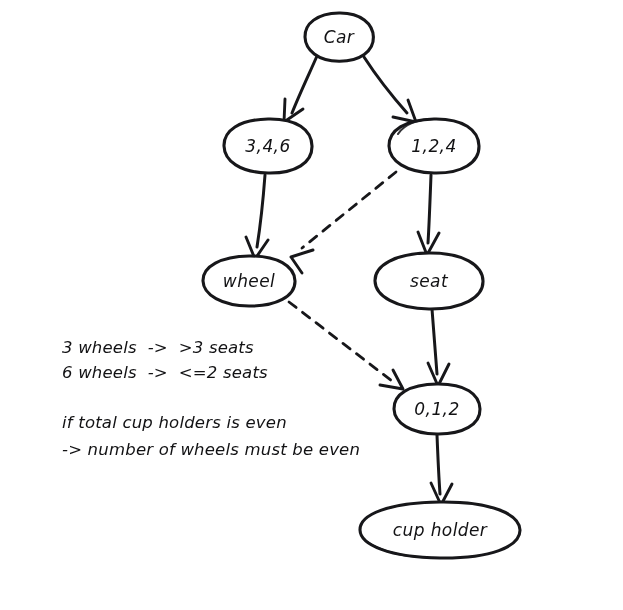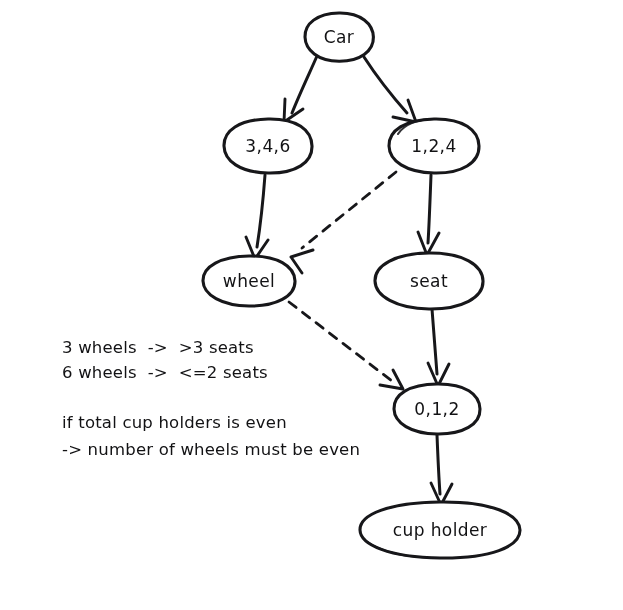--- a/index.html
+++ b/index.html
@@ -14,20 +14,21 @@
     position: relative;
     overflow: hidden;
     font-family: "DejaVu Sans", sans-serif;
   }
   #diagram-root {
     position: absolute;
     left: 0;
     top: 0;
     width: 623px;
     height: 610px;
+    font-style: italic;
   }
   svg.canvas {
     display: block;
     width: 623px;
     height: 610px;
   }
   .node-shape {
     fill: #ffffff;
     stroke: #17171a;
     stroke-width: 3.1;

